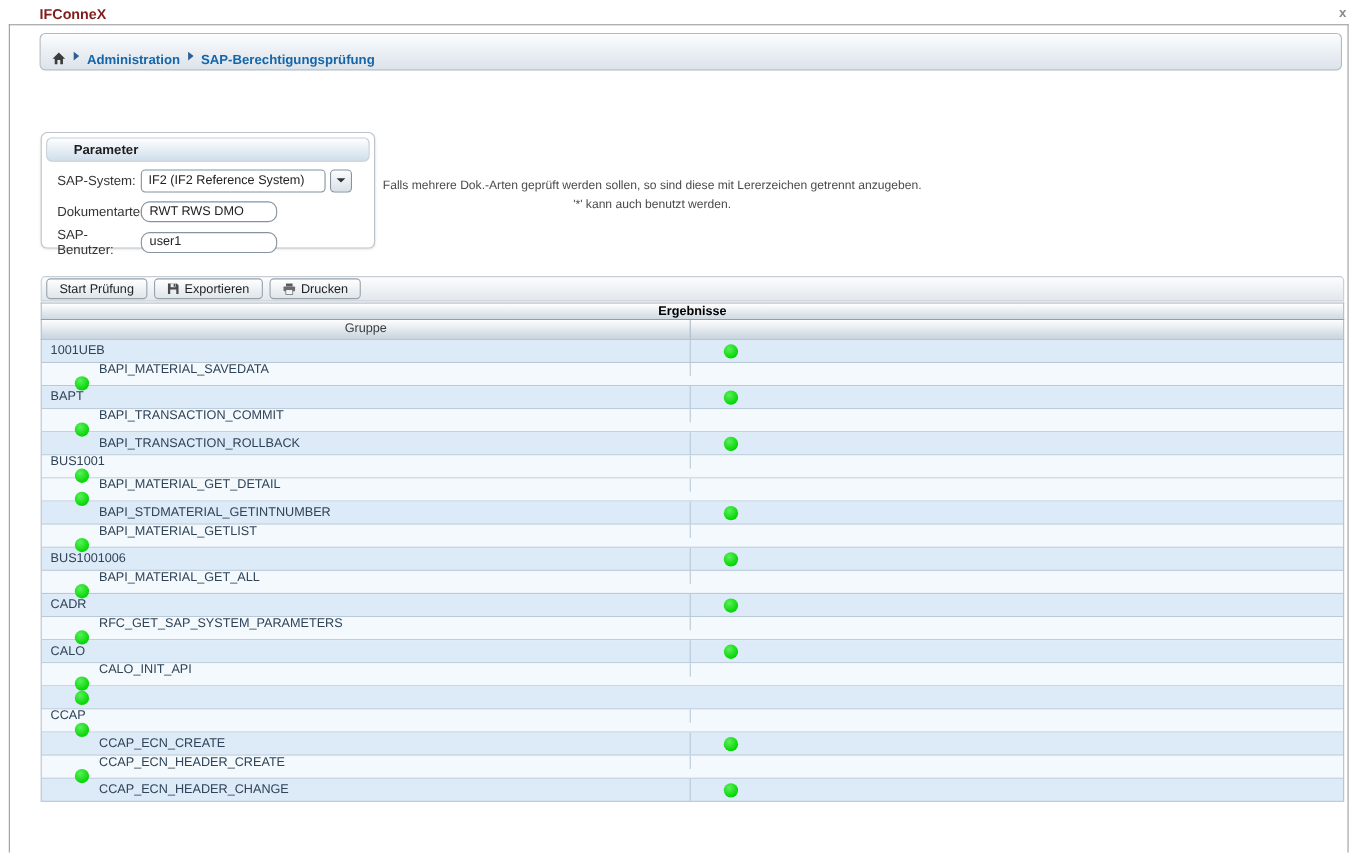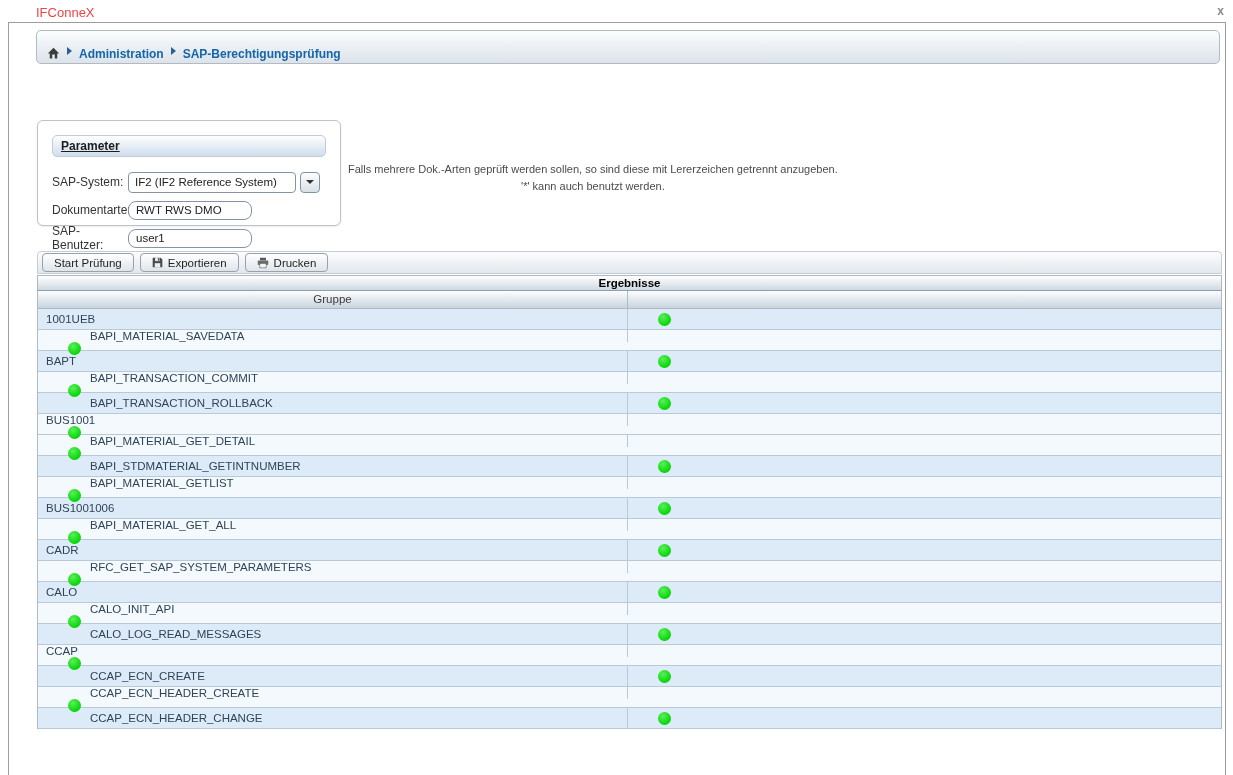--- a/index.html
+++ b/index.html
@@ -1,19 +1,19 @@
 <!DOCTYPE html>
 <html style="--ok-color: #00d400;"><head>
 <meta charset="utf-8">
 <style>
   * { margin:0; padding:0; box-sizing:border-box; }
   html,body { width:1233px; height:775px; overflow:hidden; background:#fff;
     font-family:"Liberation Sans", sans-serif; }
 
-  .app-title { position:absolute; left:10px; top:5px; font-size:13px; font-weight:normal; color:#ef4444;padding-left:26px; }
+  .app-title { position:absolute; left:10px; top:5px; font-size:13px; font-weight:bold; color:#7f1d1d;padding-left:26px; }
   .close-x  { position:absolute; right:9px; top:4px; font-size:12px; font-weight:bold; color:#8a8a8a; cursor:pointer; }
 
   .panel { position:absolute; left:8px; top:22px; width:1218px; height:753px;
     border:1px solid #9d9d9d; border-bottom:none; background:#fff; }
 
   
   .breadcrumb { position:absolute; left:27px; top:7px; width:1184px; height:26px;
     border:1px solid #b2bac1; border-radius:5px;
     background:linear-gradient(#fcfdfe, #e9eef3 55%, #dce3ea);
     display:flex; align-items:flex-start; padding:16px 10px; gap:7px; }
@@ -21,24 +21,24 @@
   .crumb-sep { width:0; height:0; border-left:5px solid #2d5f94;
     border-top:4px solid transparent; border-bottom:4px solid transparent; }
   .crumb { font-size:12px; font-weight:bold; color:#1565a9; text-decoration:none; cursor:pointer; }
 
   .intro { position:absolute; left:38px; top:61px; font-size:12px; color:#3a3a3a; }
 
   
   .fieldset { position:absolute; left:28px; top:97px; width:304px; height:106px;
     border:1px solid #bcc3ca; border-radius:6px; background:#fff;
     box-shadow:0 1px 2px rgba(0,0,0,0.08); }
-  .fieldset-header { margin:14px; height:22px; border:1px solid #c2ccd5; border-radius:5px;
+  .fieldset-header { margin:4px; height:22px; border:1px solid #c2ccd5; border-radius:5px;
     background:linear-gradient(#fefefe, #cfdeec);
-    display:flex; align-items:center; padding-left:8px;
-    font-size:12px; font-weight:bold; color:#1d1d1d;text-decoration:underline; }
+    display:flex; align-items:center; padding-left:24px;
+    font-size:12px; font-weight:bold; color:#1d1d1d; }
   .form-row { display:flex; align-items:center; margin:6px 0 0 14px; height:22px; }
   .form-label { width:76px; font-size:12px; color:#333; flex:none; }
   .combo { width:168px; height:21px; border:1px solid #8494a2; border-radius:4px;
     background:#fff; display:flex; align-items:center; padding-left:6px;
     font-size:11.5px; color:#222; cursor:default; }
   .combo-btn { width:20px; height:21px; margin-left:4px; border:1px solid #8494a2; border-radius:4px;
     background:linear-gradient(#fdfdfd,#d9e1e8); display:flex; align-items:center; justify-content:center; cursor:pointer; }
   .caret { width:0; height:0; border-top:4px solid #333;
     border-left:4px solid transparent; border-right:4px solid transparent; }
   .text-input { width:124px; height:19px; border:1px solid #8494a2; border-radius:8px;
@@ -274,23 +274,20 @@
   </div>
         <div class="row alt-b">
     <div class="cell1 indent">
             <span class="row-label">CALO_INIT_API</span>
           </div>
     <div class="cell2">
             <span class="dot"></span>
           </div>
   </div>
         <div class="row alt-a">
-    <div class="cell1 indent">
-            <span class="row-label">CALO_LOG_READ_MESSAGES</span>
-          </div>
     <div class="cell2">
             <span class="dot"></span>
           </div>
   </div>
         <div class="row alt-b">
     <div class="cell1">
             <span class="row-label">CCAP</span>
           </div>
     <div class="cell2">
             <span class="dot"></span>

